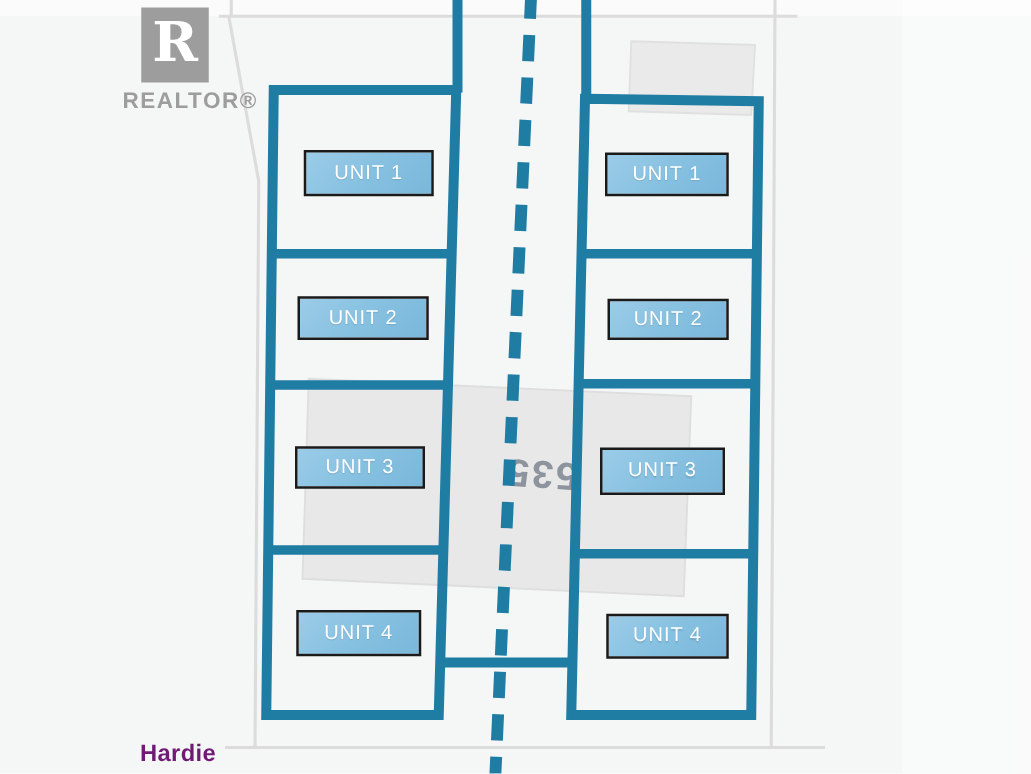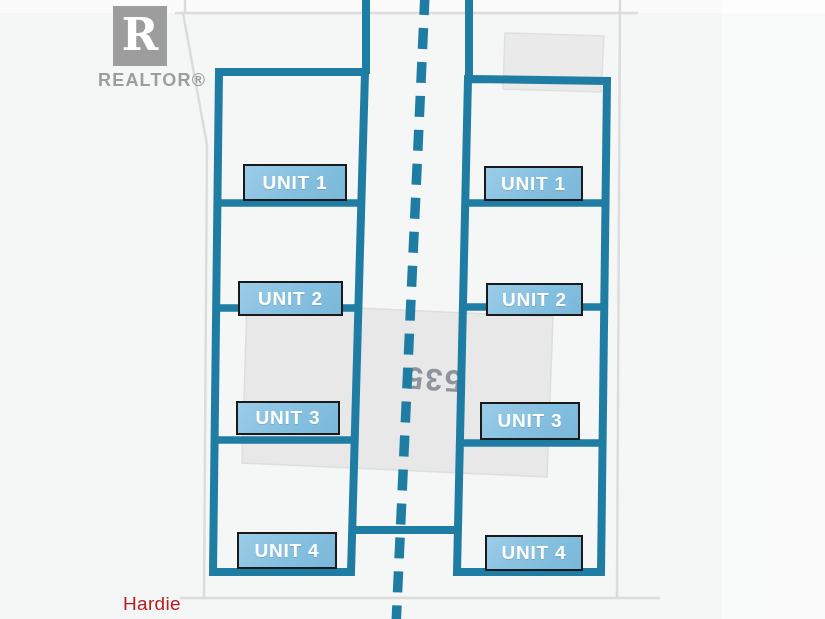--- a/index.html
+++ b/index.html
@@ -9,41 +9,40 @@
     font-family:"Liberation Sans", sans-serif;
   }
   .top-band{position:absolute;left:0;top:0;width:825px;height:13px;background:#fbfbfb;}
   .right-shade{position:absolute;left:722px;top:0;width:103px;height:619px;background:rgba(255,255,255,0.45);}
   .layer{position:absolute;left:0;top:0;}
   
   .unit-label{
     position:absolute;display:flex;align-items:center;justify-content:center;
     background:linear-gradient(135deg,#9bcce8 0%,#85c0e0 55%,#7ab7da 100%);
     border:2px solid #1a1a1a;box-sizing:border-box;
-    color:#ffffff;font-weight:bold;font-size:19px;letter-spacing:0.8px;
+    color:#ffffff;font-weight:normal;font-size:16px;letter-spacing:0.8px;
     text-shadow:0 1px 1px rgba(0,0,0,0.12);
-    margin-top:44px;
   }
   
   .logo-wrap{position:absolute;left:98px;top:6px;width:84px;text-align:center;}
   .logo-box{
     width:54px;height:60px;margin:0 auto;background:#9d9d9d;
     display:flex;align-items:center;justify-content:center;
   }
   .logo-box span{
     color:#ffffff;font-family:"DejaVu Serif", serif;font-weight:bold;
     font-size:44px;line-height:1;transform:translateY(-1px);
   }
   .logo-text{
     margin-top:4px;color:#9d9d9d;font-size:18px;font-weight:bold;
     letter-spacing:1.2px;white-space:nowrap;
   }
   .street-label{
-    position:absolute;left:123px;top:593px;color:#b91c1c;
-    font-size:19px;font-weight:400;letter-spacing:0.3px;
+    position:absolute;left:112px;top:593px;color:#701a75;
+    font-size:19px;font-weight:700;letter-spacing:0.3px;
   }
   .building-number{
     position:absolute;left:396px;top:359px;width:74px;height:40px;
     display:flex;align-items:center;justify-content:center;
     color:#8d949e;font-size:31px;font-weight:bold;letter-spacing:2px;
     transform:rotate(184deg);
   }
 </style>
 </head>
 <body>

